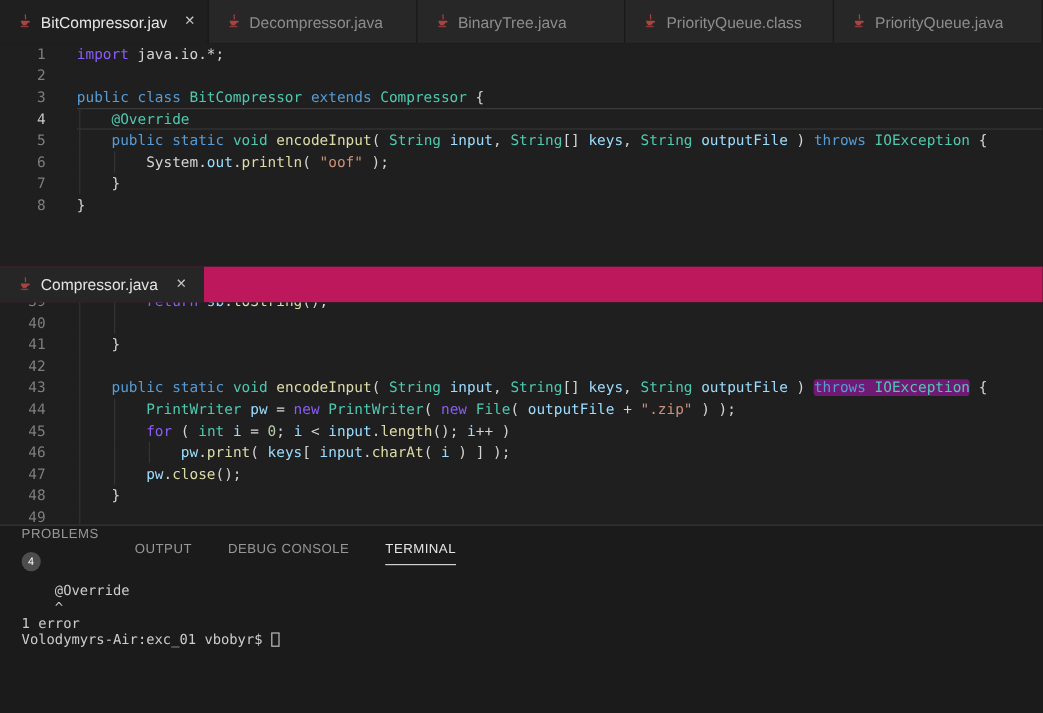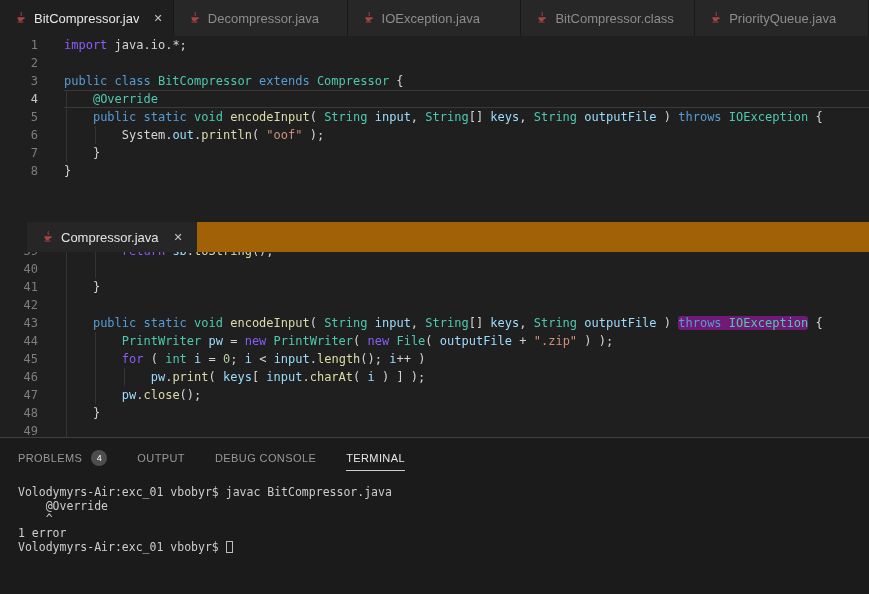--- a/index.html
+++ b/index.html
@@ -35,31 +35,31 @@
   .codecell { flex:1; position:relative; margin-left:26px; color:#d4d4d4; }
   .row.cur .codecell { box-shadow: inset 0 1px 0 #3a3a3a, inset 0 -1px 0 #3a3a3a; }
   .row.cur .ln { color:#c6c6c6; }
   .guide { position:absolute; top:0; bottom:0; width:1px; background:#343434; }
   .tk-k{color:#569CD6} .tk-c{color:#8b5cf6} .tk-t{color:#4EC9B0}
   .tk-f{color:#DCDCAA} .tk-v{color:#9CDCFE} .tk-s{color:#CE9178}
   .tk-n{color:#B5CEA8} .tk-p{color:#D4D4D4}
   .hl { background:#701a75; border-radius:3px; }
 
   
-  #tabbar2 { height:30px; background:#a16207; display:flex;margin-left:27px; }
+  #tabbar2 { height:30px; background:#be185d; display:flex; }
   #tabbar2 .tab { flex:none; width:170px; background:#262626; color:#e4e4e4; border-right:none; }
 
   
   #panel { height:157px; background:#1b1b1b; border-top:1px solid #3f3f3f; }
   .panel-tabs {
     display:flex; gap:30px; align-items:center; height:43px; padding:0 18px;
     font-size:11px; letter-spacing:.4px; color:#989898;
   }
-  .panel-tab { display:flex; align-items:center; gap:9px; cursor:pointer;
-    padding:3px 0 6px 0; border-bottom:1px solid transparent; }
+  .panel-tab { display:flex; align-items:flex-start; gap:9px; cursor:pointer;
+    padding:3px 0 6px 0; border-bottom:1px solid transparent;flex-direction:column; }
   .panel-tab.active { color:#e7e7e7; border-bottom-color:#cfcfcf; }
   .badge {
     width:16px; height:16px; border-radius:50%; background:#4d4d4d; color:#ffffff;
     font-size:9px; display:flex; align-items:center; justify-content:center;
   }
   #terminal {
     padding:5px 0 0 18px; color:#cccccc; white-space:pre;
     font-family:"DejaVu Sans Mono", monospace; font-size:11.5px; line-height:13.7px;
   }
   .cursor { display:inline-block; width:7px; height:12px; border:1px solid #bdbdbd;
@@ -85,29 +85,29 @@
     <ellipse cx="8" cy="13" rx="4.2" ry=".9" fill="#8a3a3a"></ellipse>
   </svg>
       <span class="label">Decompressor.java</span>
     </div>
     <div class="tab">
       <svg width="13" height="14" viewBox="0 0 16 16">
     <path d="M9.3 0.8 C6.9 2.4 10.8 3.4 8.4 5.6" stroke="#a94442" stroke-width="1.2" fill="none"></path>
     <path d="M4 7 h8.2 c1.6 0 1.6 2.2 0 2.2 h-.9 c-.6 1.7 -1.9 2.6 -3.5 2.6 S4.6 10.2 4 7 z" fill="#a94442"></path>
     <ellipse cx="8" cy="13" rx="4.2" ry=".9" fill="#8a3a3a"></ellipse>
   </svg>
-      <span class="label">IOException.java</span>
+      <span class="label">BinaryTree.java</span>
     </div>
     <div class="tab">
       <svg width="13" height="14" viewBox="0 0 16 16">
     <path d="M9.3 0.8 C6.9 2.4 10.8 3.4 8.4 5.6" stroke="#a94442" stroke-width="1.2" fill="none"></path>
     <path d="M4 7 h8.2 c1.6 0 1.6 2.2 0 2.2 h-.9 c-.6 1.7 -1.9 2.6 -3.5 2.6 S4.6 10.2 4 7 z" fill="#a94442"></path>
     <ellipse cx="8" cy="13" rx="4.2" ry=".9" fill="#8a3a3a"></ellipse>
   </svg>
-      <span class="label">BitCompressor.class</span>
+      <span class="label">PriorityQueue.class</span>
     </div>
     <div class="tab">
       <svg width="13" height="14" viewBox="0 0 16 16">
     <path d="M9.3 0.8 C6.9 2.4 10.8 3.4 8.4 5.6" stroke="#a94442" stroke-width="1.2" fill="none"></path>
     <path d="M4 7 h8.2 c1.6 0 1.6 2.2 0 2.2 h-.9 c-.6 1.7 -1.9 2.6 -3.5 2.6 S4.6 10.2 4 7 z" fill="#a94442"></path>
     <ellipse cx="8" cy="13" rx="4.2" ry=".9" fill="#8a3a3a"></ellipse>
   </svg>
       <span class="label">PriorityQueue.java</span>
     </div>
   </div>
@@ -162,14 +162,14 @@
       <div class="panel-tab">
         <span>OUTPUT</span>
       </div>
       <div class="panel-tab">
         <span>DEBUG CONSOLE</span>
       </div>
       <div class="panel-tab active">
         <span>TERMINAL</span>
       </div>
     </div>
-  <div id="terminal"><div>Volodymyrs-Air:exc_01 vbobyr$ javac BitCompressor.java</div><div>    @Override</div><div>    ^</div><div>1 error</div><div>Volodymyrs-Air:exc_01 vbobyr$ <span class="cursor"></span></div></div>
+  <div id="terminal"><div>    @Override</div><div>    ^</div><div>1 error</div><div>Volodymyrs-Air:exc_01 vbobyr$ <span class="cursor"></span></div></div>
 </div>
 
 </body></html>

